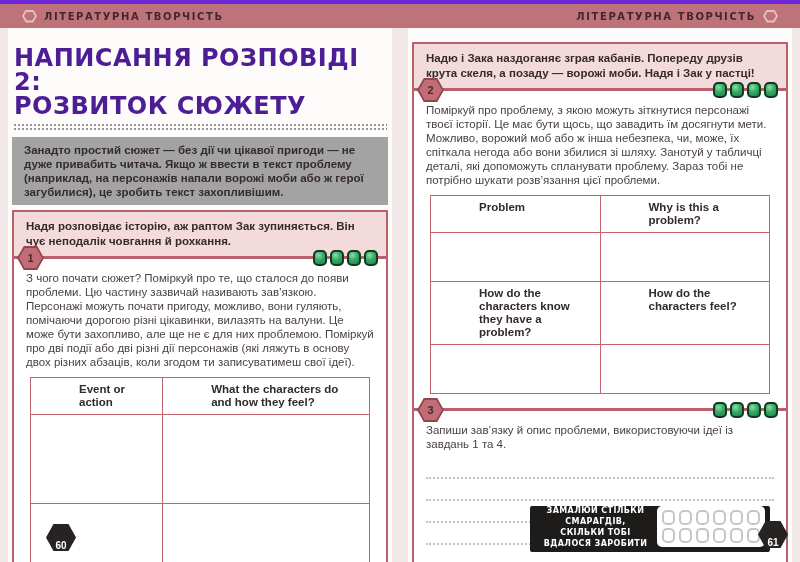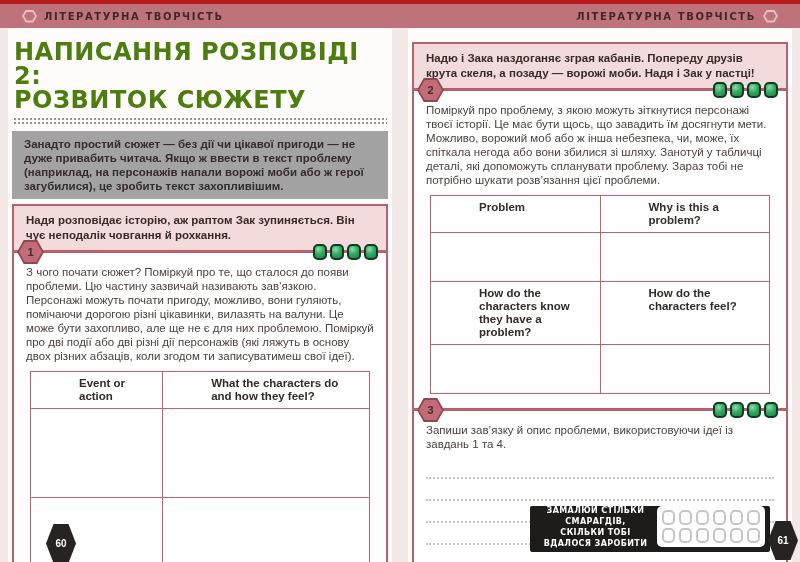--- a/index.html
+++ b/index.html
@@ -1,38 +1,38 @@
 <!DOCTYPE html>
 <html><head>
 <meta charset="utf-8">
 <style>
   html,body{margin:0;padding:0;background:#e9dcdc;}
   .spread{position:relative;width:800px;height:562px;background:#f3e8e8;overflow:hidden;
           font-family:"Liberation Sans",sans-serif;}
   
   .top-band{position:absolute;top:0;left:0;right:0;height:28px;background:#be737a;
-            border-top:4px solid #b91c1c;box-sizing:border-box;display:flex;
+            border-top:4px solid #6d28d9;box-sizing:border-box;display:flex;
             justify-content:space-between;align-items:center;padding:0 22px;}
   .band-side{display:flex;align-items:center;gap:7px;}
   .band-label{font-size:10px;font-weight:900;letter-spacing:1.6px;color:#41262a;
               font-family:"DejaVu Sans",sans-serif;}
   .hex-outline{position:relative;width:15px;height:13px;
                clip-path:polygon(25% 0%,75% 0%,100% 50%,75% 100%,25% 100%,0% 50%);
                background:#e6c0c3;}
   .hex-outline::before{content:'';position:absolute;inset:2px;
                clip-path:polygon(25% 0%,75% 0%,100% 50%,75% 100%,25% 100%,0% 50%);
                background:#be737a;}
   
   .page{position:absolute;top:28px;bottom:0;width:384px;background:#fdfcfb;
         box-sizing:border-box;padding:0 4px;}
   .page-left{left:8px;}
   .page-right{left:408px;}
   
-  .title{margin:12px 2px 0;font-family:"DejaVu Sans",sans-serif;font-weight:900;
-         font-size:24px;line-height:24px;letter-spacing:0.5px;color:#4d7c0f;}
+  .title{margin:18px 2px 0;font-family:"DejaVu Sans",sans-serif;font-weight:900;
+         font-size:24px;line-height:24px;letter-spacing:0.5px;color:#4c1d95;}
   .dots-strip{margin:5px 1px 0;height:8px;
          background-image:radial-gradient(circle,#9b9292 1px,transparent 1.3px);
          background-size:4px 4px;}
   
   .intro-box{margin:6px 0 0;background:#a3a3a3;padding:6px 12px;
              font-size:11.5px;line-height:14px;font-weight:bold;color:#352a2c;}
   .exercise-box{position:relative;margin-top:5px;border:2px solid #b7616c;background:#fff;}
   .scenario{background:#f4dbdb;padding:7px 12px;font-weight:bold;font-size:11.5px;
             line-height:15px;color:#352a2c;}
   .divider{position:relative;height:0;border-top:3px solid #b7616c;}
@@ -63,26 +63,26 @@
   .reward-box{position:absolute;right:22px;bottom:10px;width:240px;height:46px;
               background:#1e1c1b;border-radius:2px;display:flex;align-items:center;
               padding:3px 5px 8px 8px;box-sizing:border-box;gap:4px;}
   .reward-text{flex:1;text-align:center;color:#ffffff;font-family:"DejaVu Sans",sans-serif;
                font-weight:900;font-size:8px;line-height:11px;letter-spacing:0.4px;}
   .slot-panel{background:#fff;border-radius:5px;padding:4px 5px;display:grid;
               grid-template-columns:repeat(6,13px);gap:3px 4px;align-content:center;}
   .slot{width:13px;height:15px;box-sizing:border-box;border:2px solid #c6c6c6;
         border-radius:5px;background:#fff;}
   
-  .page-num{position:absolute;width:30px;height:39px;
+  .page-num{position:absolute;width:30px;height:27px;
             clip-path:polygon(25% 0%,75% 0%,100% 50%,75% 100%,25% 100%,0% 50%);
-            background:#262322;display:flex;align-items:center;justify-content:center;
+            background:#262322;display:flex;align-items:flex-end;justify-content:center;
             color:#fff;font-size:10px;font-weight:bold;}
   .page-num-left{left:46px;top:524px;}
-  .page-num-right{right:2px;top:521px;}
+  .page-num-right{right:12px;top:521px;}
 </style>
 </head>
 <body>
 
 <div class="spread">
 
   <div class="top-band">
     <div class="band-side">
       <span class="hex-outline"></span>
       <span class="band-label">ЛІТЕРАТУРНА ТВОРЧІСТЬ</span>

